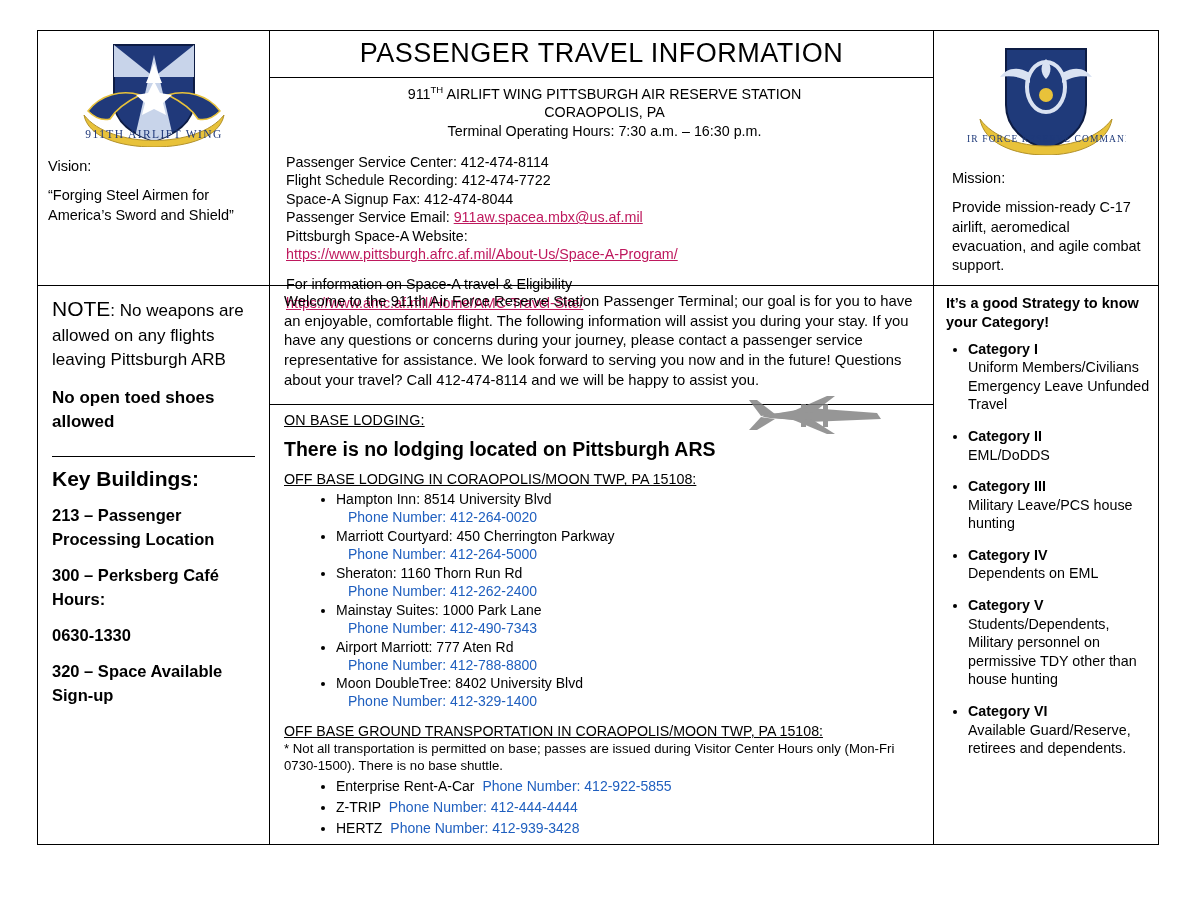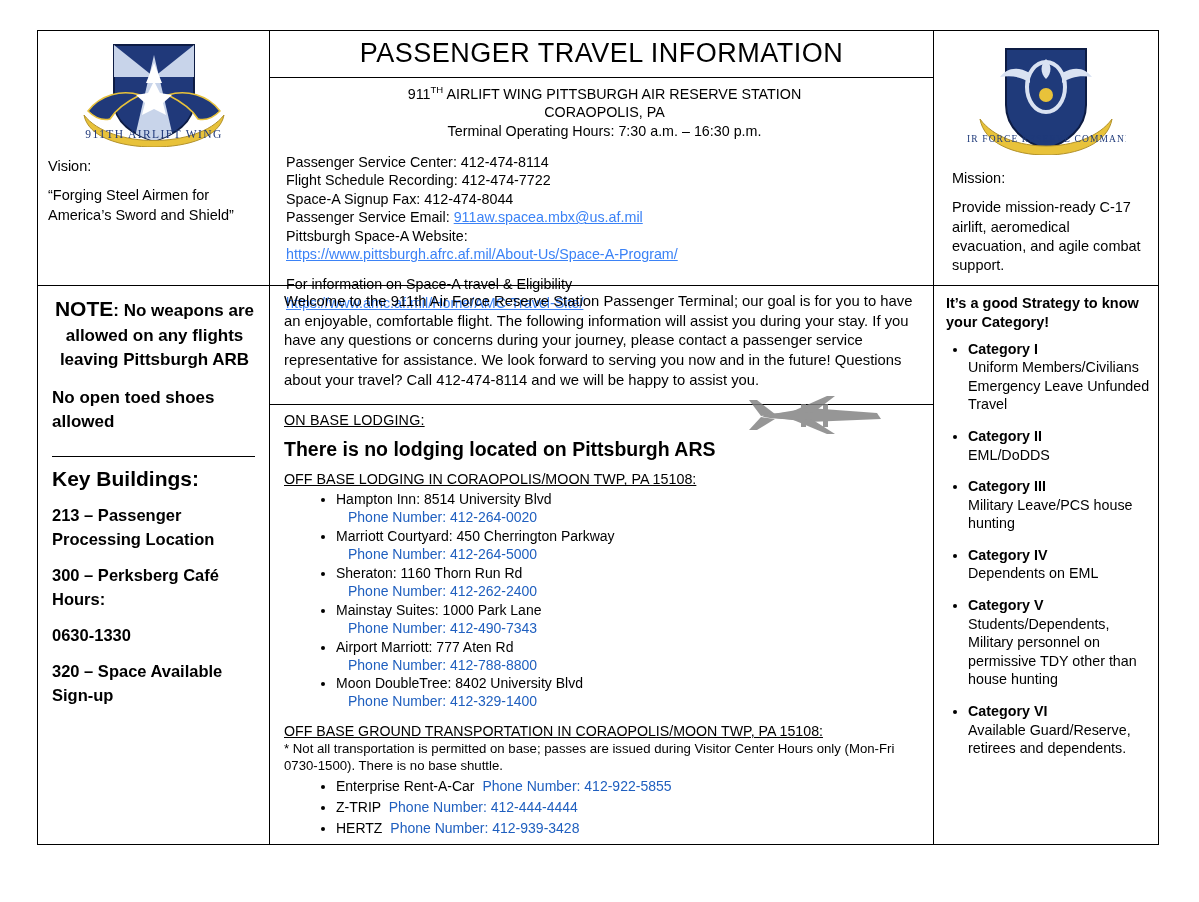--- a/index.html
+++ b/index.html
@@ -93,32 +93,31 @@
   .center-top-body {
     padding: 6px 10px 0 16px;
     font-size: 14.3px;
     line-height: 1.3;
   }
   .ctr { text-align: center; }
   .sup { font-size: 9.5px; vertical-align: super; }
   .lines { margin-top: 12px; }
   .lines div { white-space: nowrap; }
   a.link {
-    color: #3b82f6;
+    color: #be185d;
     text-decoration: underline;
   }
   .spacea-note { margin-top: 11px; }
 
   
   .note-block {
     padding: 8px 12px 0 14px;
     font-size: 17px;
     line-height: 1.42;
-    font-weight: bold;
-    text-align: center;
+    font-weight: normal;
   }
   .note-block .note-big { font-size: 21px; }
   .noopen {
     padding: 14px 12px 0 14px;
     font-size: 17px;
     font-weight: bold;
     line-height: 1.4;
   }
   .hr-key {
     margin: 22px 14px 0 14px;

